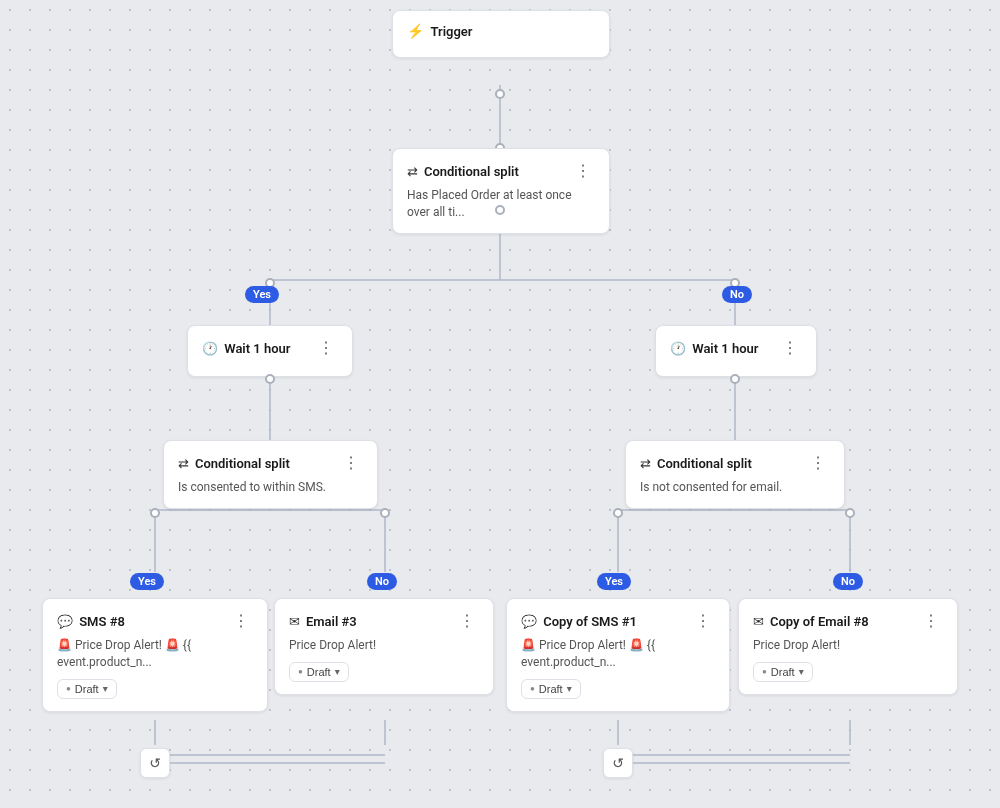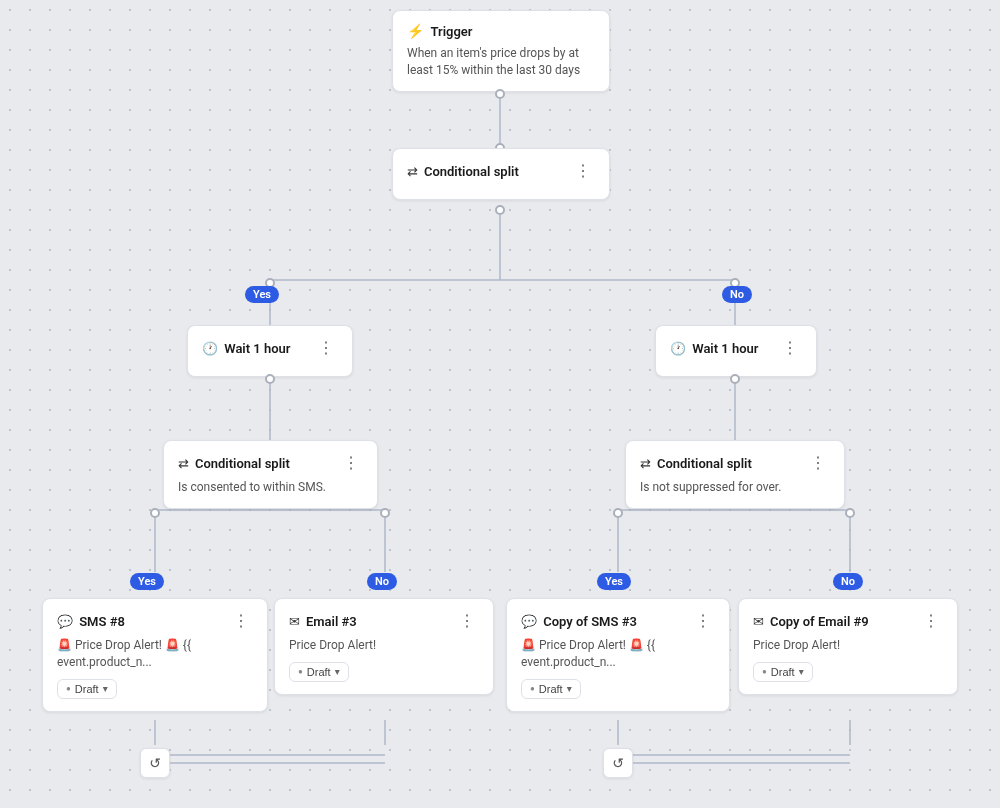--- a/index.html
+++ b/index.html
@@ -162,34 +162,34 @@
     <line x1="618" y1="755" x2="850" y2="755" stroke="#b0b8c8" stroke-width="1.5"></line>
   </svg>
 
   <div class="card" style="left:392px; top:10px; width:218px;">
     <div class="card-header">
       <div class="card-header-left">
         <span style="color:#2d5be3; font-size:14px;">⚡</span>
         <span class="card-title">Trigger</span>
       </div>
     </div>
-    <div class="card-body">When an item's price drops by at least 15% within the last 30 days</div>
   </div>
 
   <div class="circle-node" style="left:495px; top:89px;"></div>
   <div class="circle-node" style="left:495px; top:143px;"></div>
 
   <div class="card" style="left:392px; top:148px; width:218px;">
     <div class="card-header">
       <div class="card-header-left">
         <span style="font-size:13px; color:#333;">⇄</span>
         <span class="card-title">Conditional split</span>
       </div>
       <span class="more-btn">⋮</span>
     </div>
+    <div class="card-body">Has Placed Order at least once over all ti...</div>
   </div>
 
   <div class="circle-node" style="left:495px; top:205px;"></div>
   <div class="circle-node" style="left:265px; top:278px;"></div>
   <div class="circle-node" style="left:730px; top:278px;"></div>
 
   <div class="badge" style="left:245px; top:286px;">Yes</div>
 
   <div class="badge" style="left:722px; top:286px;">No</div>
 
@@ -228,21 +228,21 @@
   </div>
 
   <div class="card" style="left:625px; top:440px; width:220px;">
     <div class="card-header">
       <div class="card-header-left">
         <span style="font-size:13px; color:#333;">⇄</span>
         <span class="card-title">Conditional split</span>
       </div>
       <span class="more-btn">⋮</span>
     </div>
-    <div class="card-body">Is not suppressed for over.</div>
+    <div class="card-body">Is not consented for email.</div>
   </div>
 
   <div class="circle-node" style="left:150px; top:508px;"></div>
   <div class="circle-node" style="left:380px; top:508px;"></div>
   <div class="circle-node" style="left:613px; top:508px;"></div>
   <div class="circle-node" style="left:845px; top:508px;"></div>
 
   <div class="badge" style="left:130px; top:573px;">Yes</div>
 
   <div class="badge" style="left:367px; top:573px;">No</div>
@@ -280,37 +280,37 @@
       <span style="color:#888; font-size:8px;">●</span>
       <span>Draft</span>
       <span class="chevron">▾</span>
     </button>
   </div>
 
   <div class="card" style="left:506px; top:598px; width:224px;">
     <div class="card-header">
       <div class="card-header-left">
         <span style="font-size:13px; color:#2d5be3;">💬</span>
-        <span class="card-title">Copy of SMS #3</span>
+        <span class="card-title">Copy of SMS #1</span>
       </div>
       <span class="more-btn">⋮</span>
     </div>
     <div class="card-body">🚨 Price Drop Alert! 🚨 {{ event.product_n...</div>
     <button class="draft-btn">
       <span style="color:#888; font-size:8px;">●</span>
       <span>Draft</span>
       <span class="chevron">▾</span>
     </button>
   </div>
 
   <div class="card" style="left:738px; top:598px; width:220px;">
     <div class="card-header">
       <div class="card-header-left">
         <span style="font-size:13px; color:#333;">✉</span>
-        <span class="card-title">Copy of Email #9</span>
+        <span class="card-title">Copy of Email #8</span>
       </div>
       <span class="more-btn">⋮</span>
     </div>
     <div class="card-body">Price Drop Alert!</div>
     <button class="draft-btn">
       <span style="color:#888; font-size:8px;">●</span>
       <span>Draft</span>
       <span class="chevron">▾</span>
     </button>
   </div>

